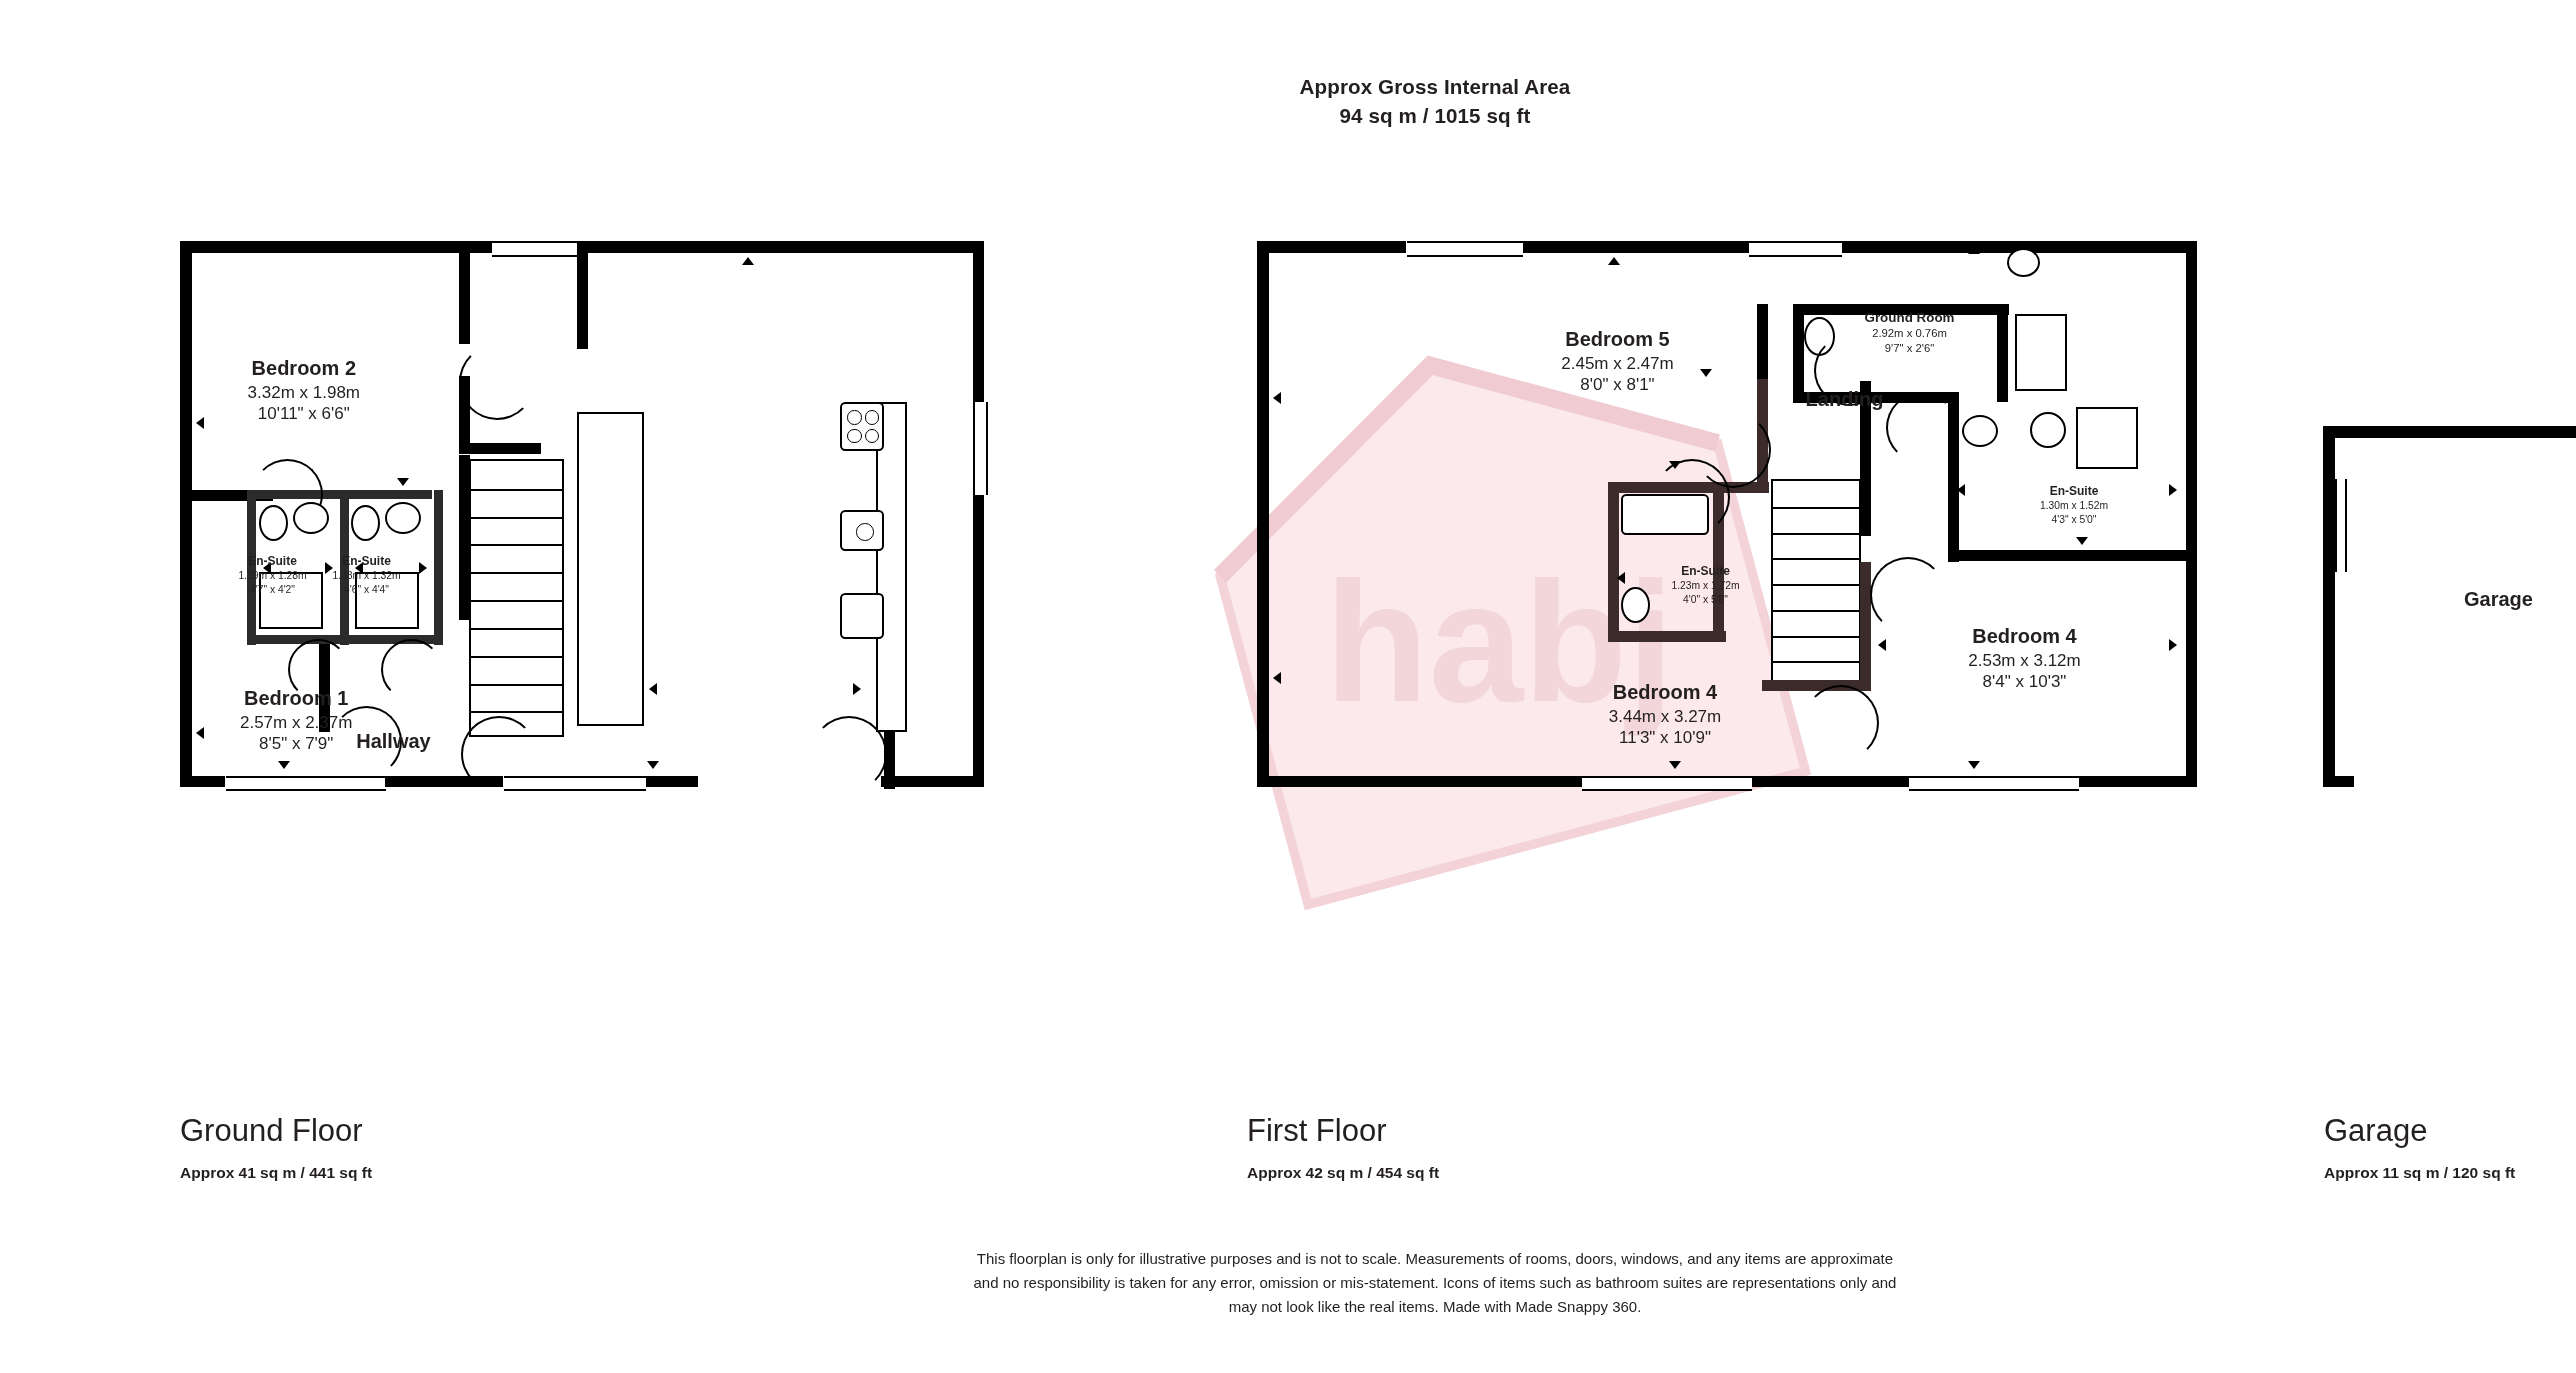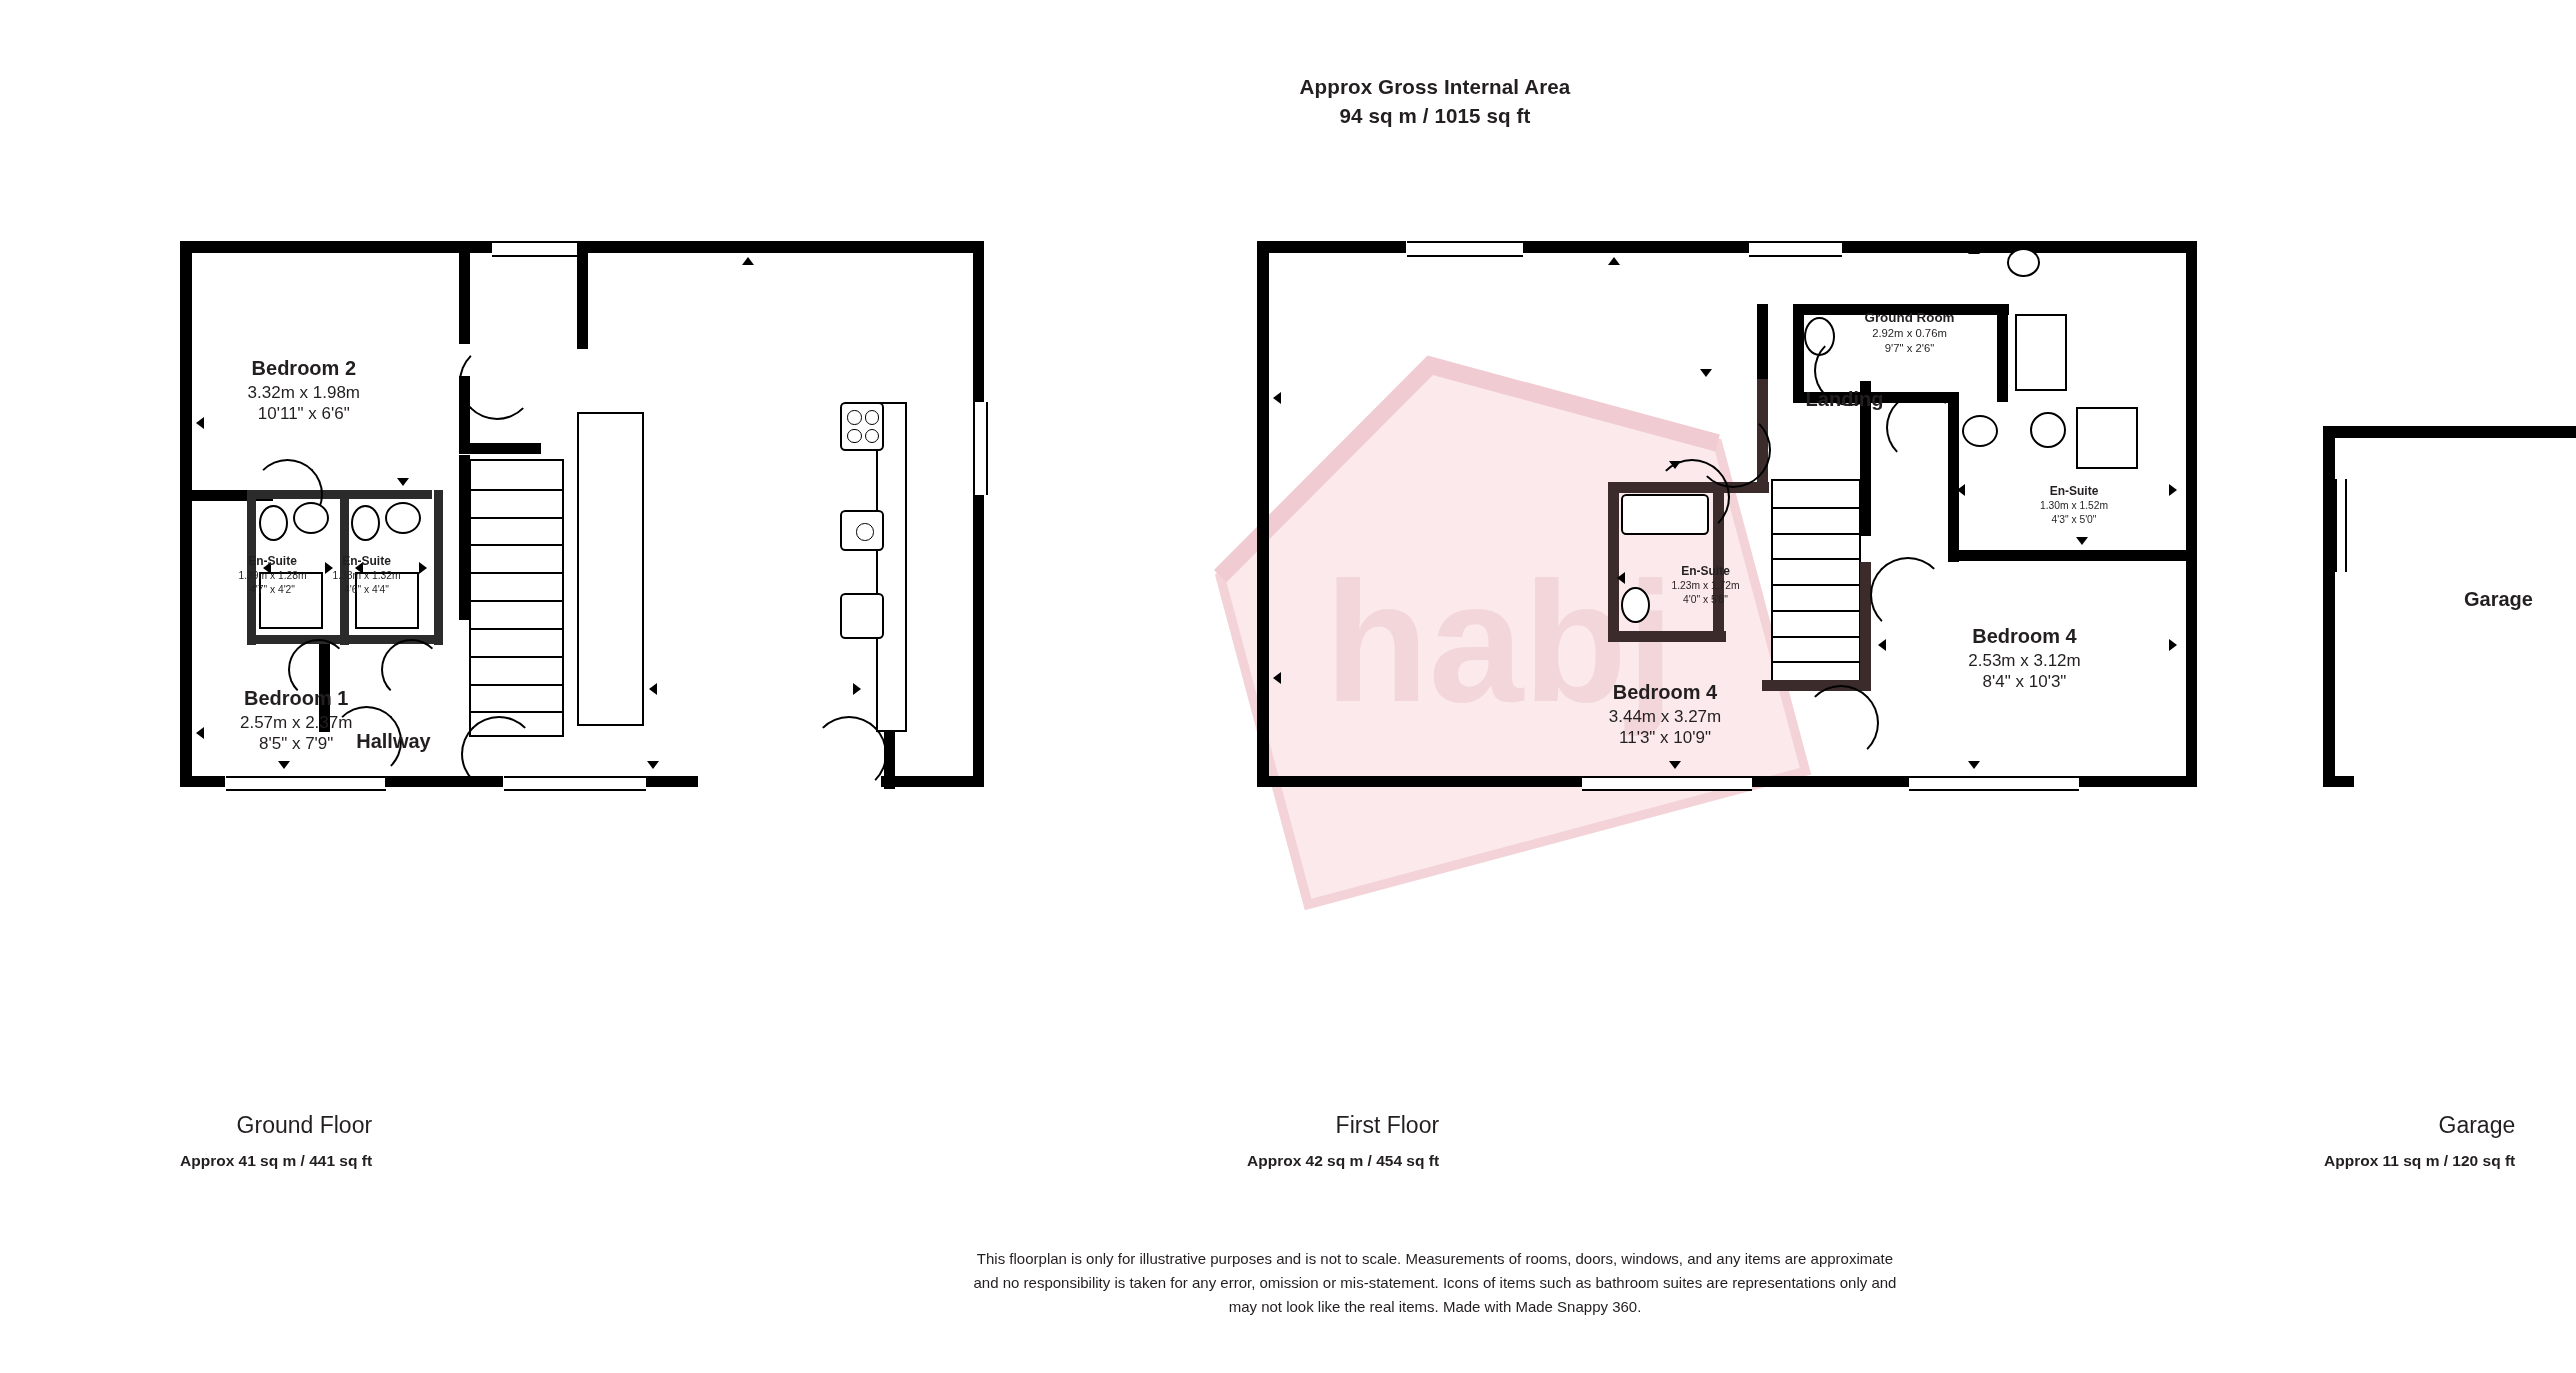--- a/index.html
+++ b/index.html
@@ -165,24 +165,23 @@
     width: 721px;
     height: 670px;
     pointer-events: none;
   }
   
   .caption {
     position: absolute;
     line-height: 1.5;
   }
   .caption .title {
-    font-size: 23px;
+    font-size: 31px;
     display: block;
     margin-bottom: 6.2px;
-    text-align: right;
   }
   .caption .sub {
     font-size: 15.5px;
     font-weight: bold;
     display: block;
   }
   
   .disclaimer {
     position: absolute;
     left: 0;
@@ -404,20 +403,25 @@
     <div class="arrow left" style="left:26px; top:440px;"></div>
     <div class="arrow down" style="left:422px; top:529px;"></div>
     <div class="arrow left" style="left:631px; top:407px;"></div>
     <div class="arrow right" style="left:922px; top:407px;"></div>
     <div class="arrow down" style="left:721px; top:529px;"></div>
     <div class="arrow left" style="left:710px; top:252px;"></div>
     <div class="arrow right" style="left:922px; top:252px;"></div>
     <div class="arrow down" style="left:829px; top:305px;"></div>
     <div class="arrow up" style="left:721px; top:14.4px;"></div>
 
+    <div class="room-label" style="left:247px; top:95px; width:247px;">
+      <span class="name">Bedroom 5</span>
+      <span class="dim">2.45m x 2.47m</span>
+      <span class="dim">8'0" x 8'1"</span>
+    </div>
 
     <div class="room-label small" style="left:562px; top:77px; width:201px;">
       <span class="name">Ground Room</span>
       <span class="dim">2.92m x 0.76m</span>
       <span class="dim">9'7" x 2'6"</span>
     </div>
 
     <div class="room-label" style="left:515px; top:155px; width:165px;">
       <span class="name">Landing</span>
     </div>

